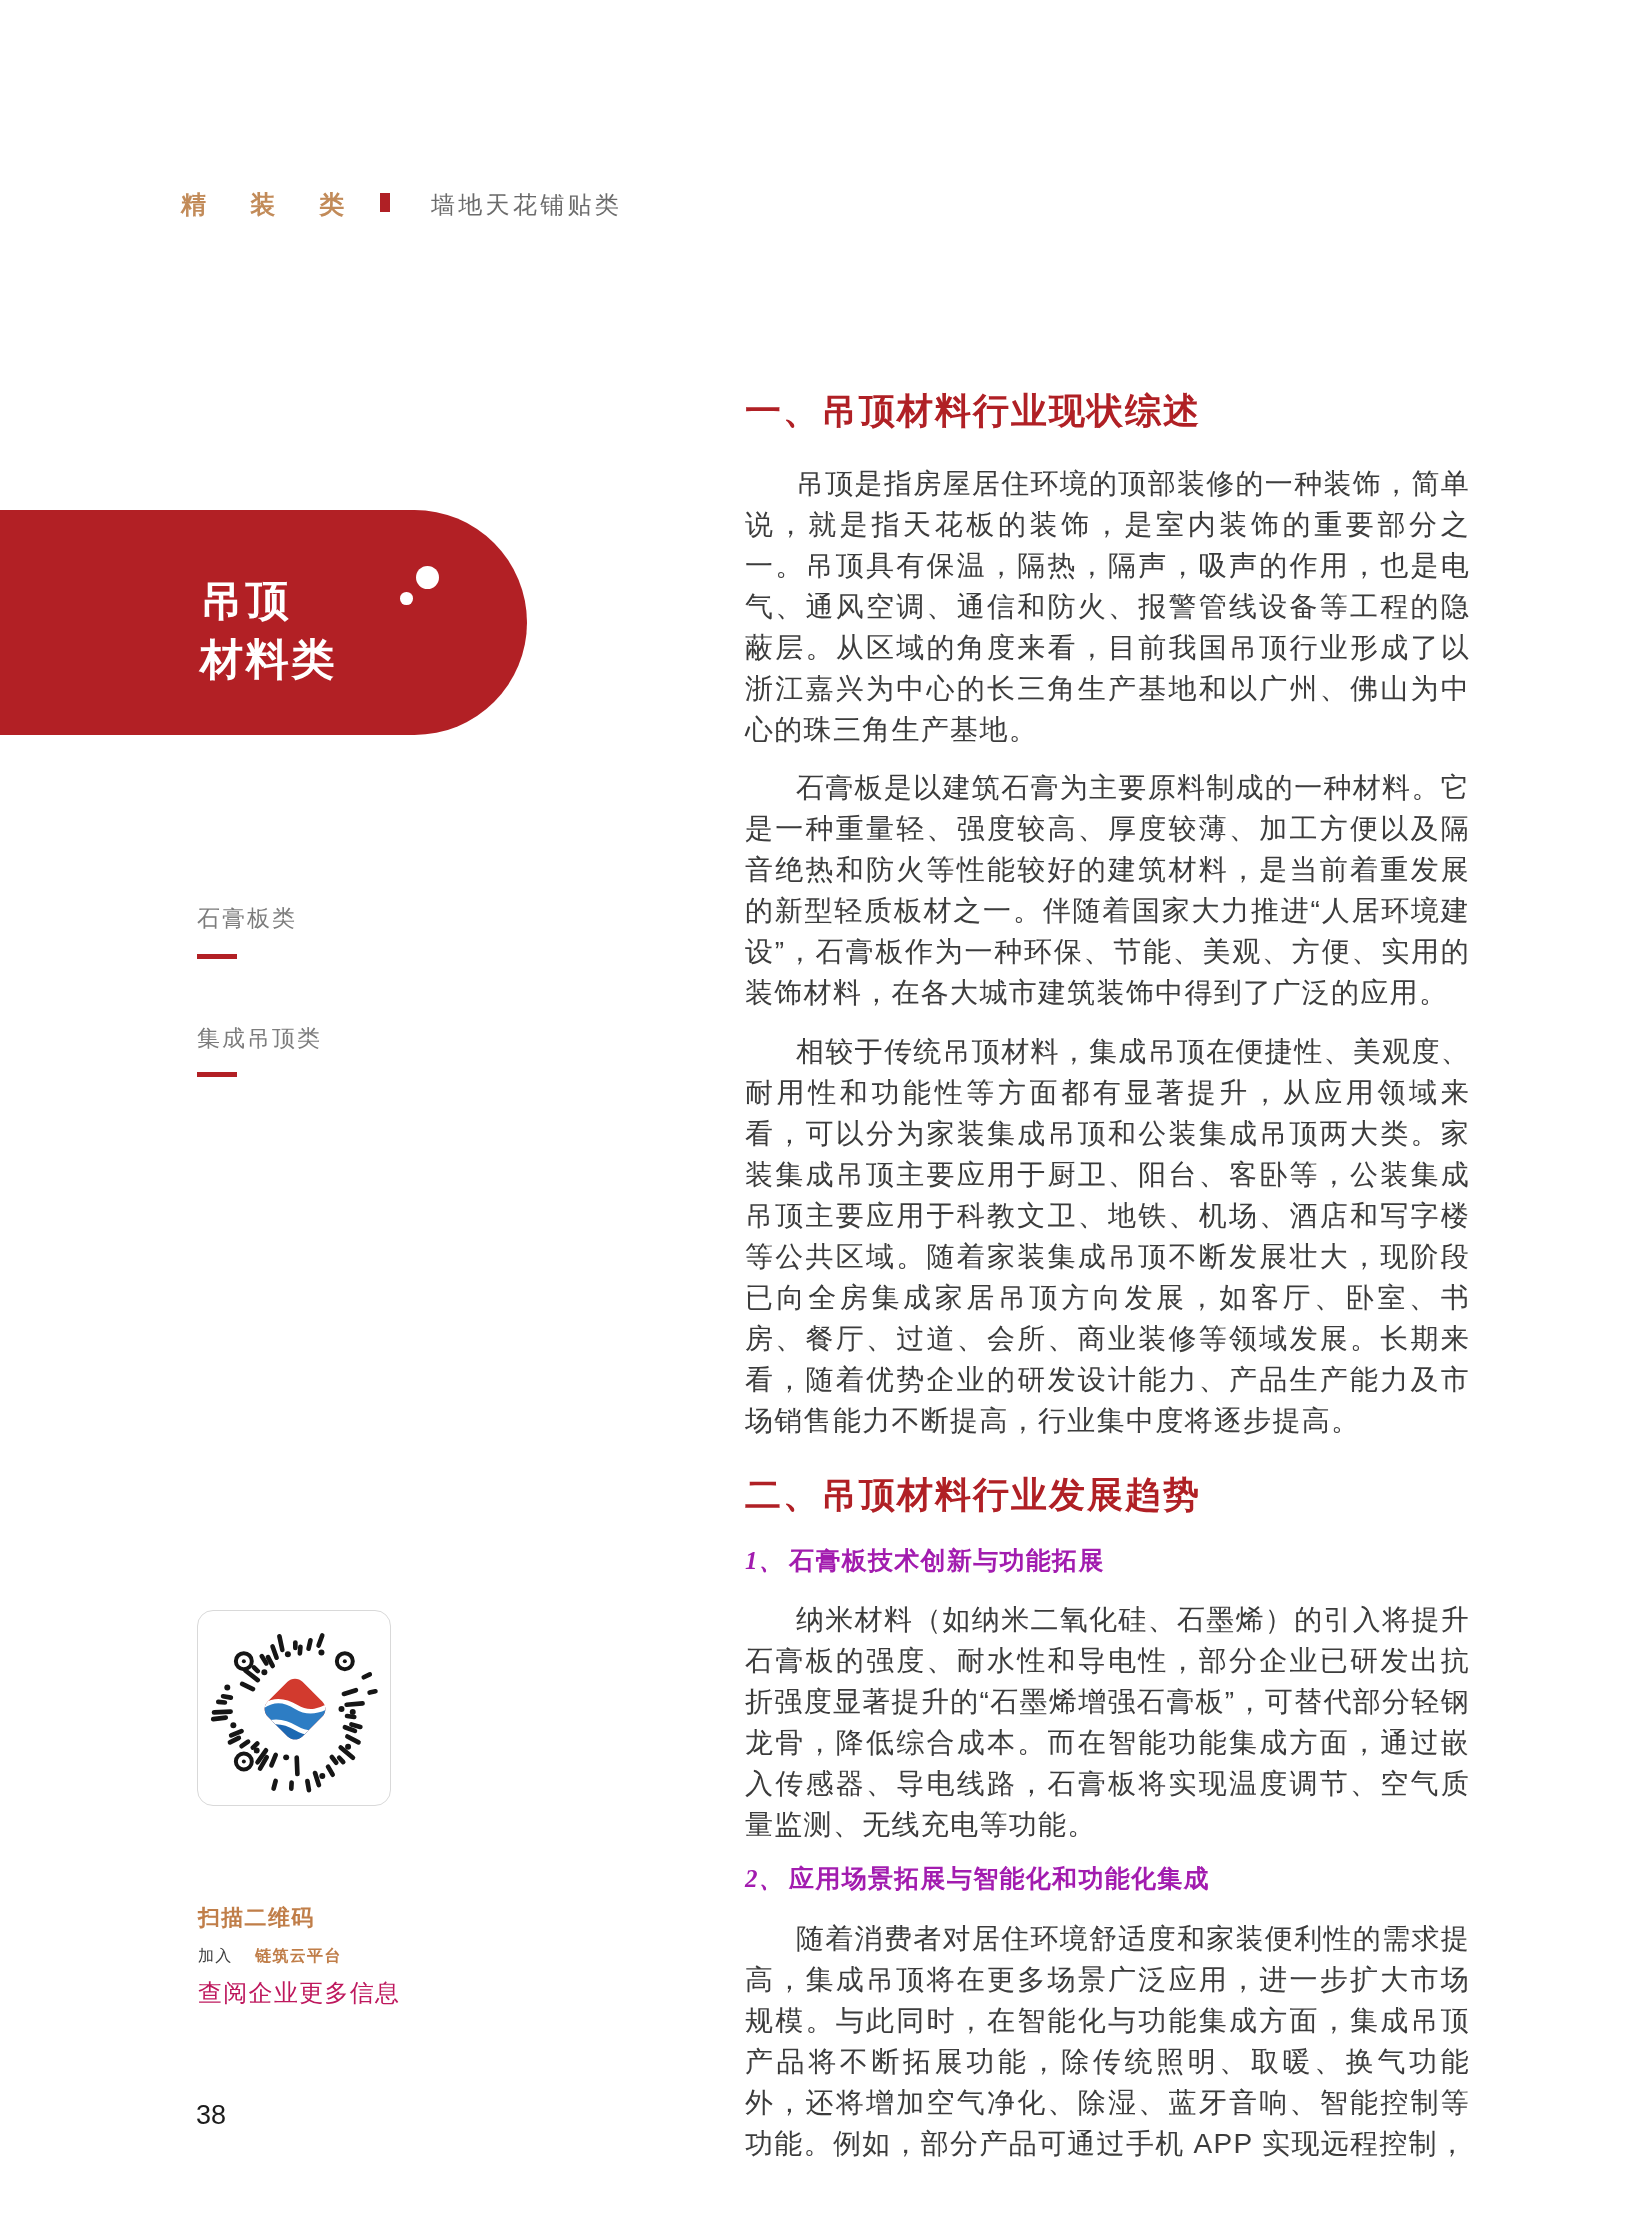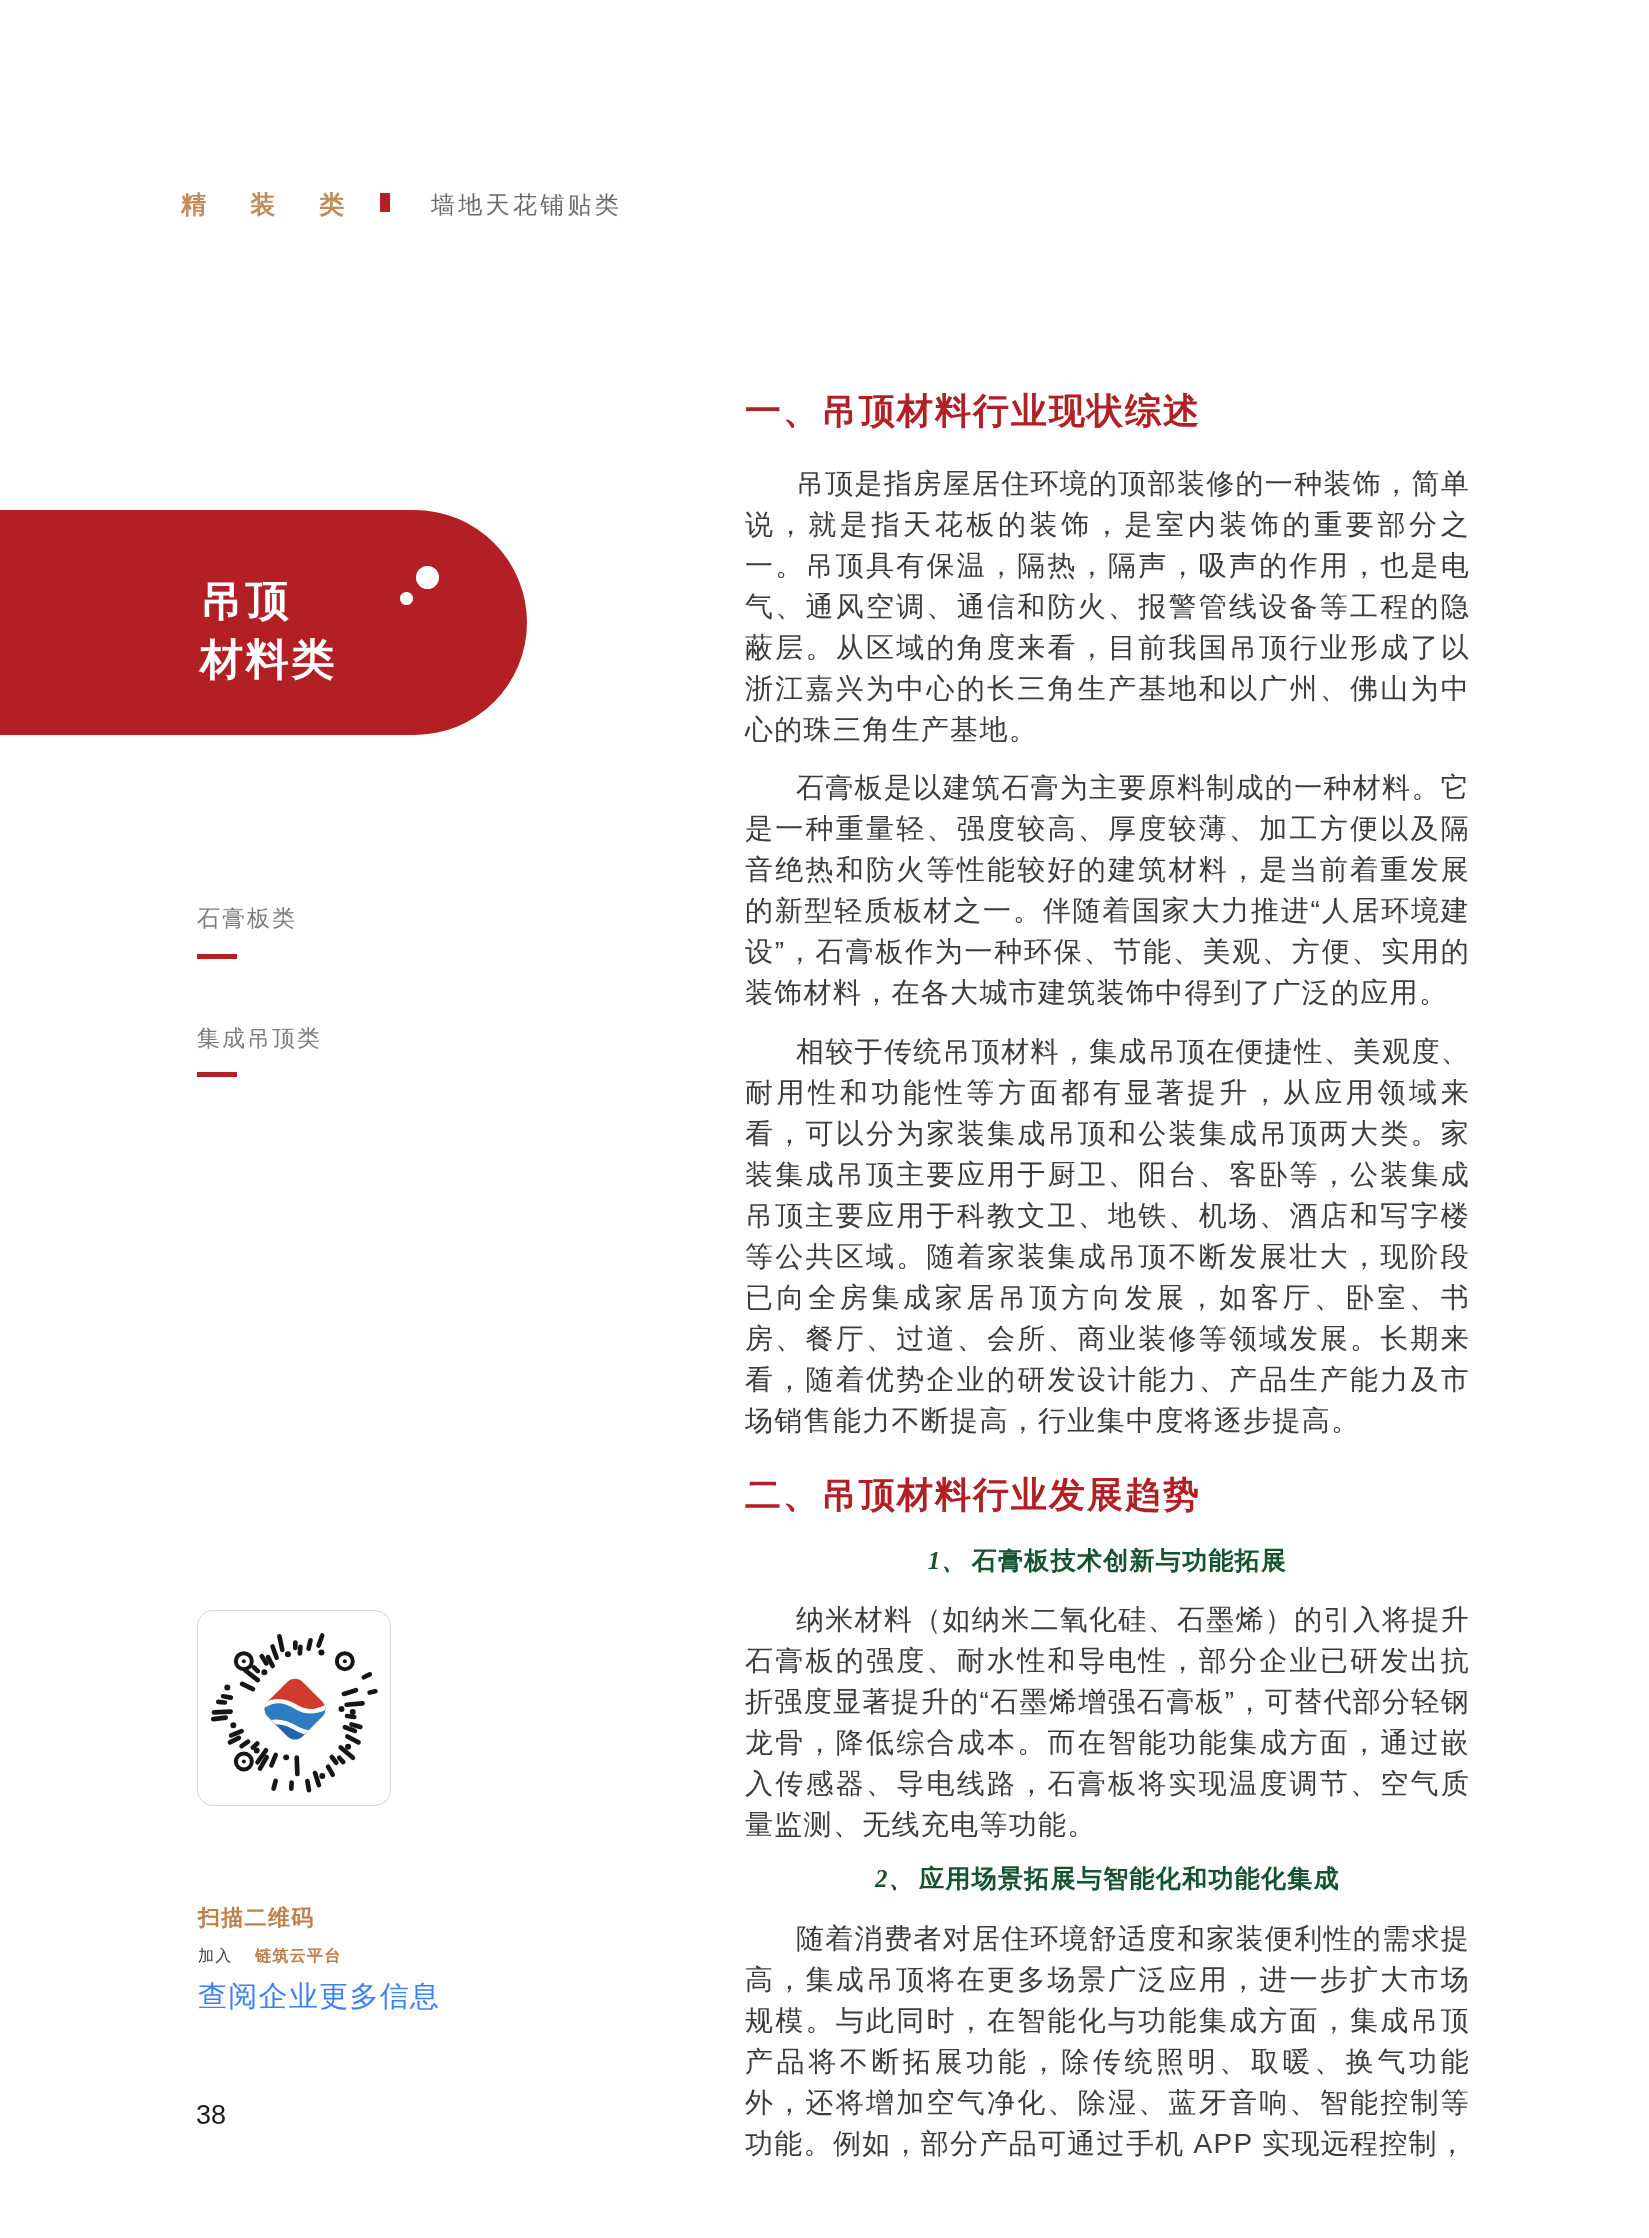--- a/index.html
+++ b/index.html
@@ -44,38 +44,38 @@
   .side-dash.d2 { top:1072px; }
 
   
   .qr-card {
     position:absolute; left:197px; top:1610px; width:194px; height:196px;
     background:#ffffff; border:1.3px solid #d9d9d9; border-radius:16px; overflow:hidden;
   }
   .qr-caption-title { position:absolute; left:198px; top:1903px; font-size:22px; font-weight:700; color:#c07e49; letter-spacing:1.3px; }
   .qr-cap-l2 { position:absolute; left:198px; top:1946px; font-size:16px; color:#3c3c3c; letter-spacing:1.3px; }
   .qr-cap-l2 .hl { color:#c07e49; font-weight:700; margin-left:22.6px; }
-  .qr-cap-l3 { position:absolute; left:198px; top:1977px; font-size:29px; color:#3b82f6; letter-spacing:1.3px; }
+  .qr-cap-l3 { position:absolute; left:198px; top:1977px; font-size:24px; color:#be185d; letter-spacing:1.3px; }
 
   .page-number { position:absolute; left:196px; top:2100px; font-size:27px; color:#1c1c1c; }
 
   
   .main { position:absolute; left:745px; top:389px; width:725px; }
   .h1 {
     font-size:36px; font-weight:800; color:#b02025; letter-spacing:2px;
     line-height:43px; margin-bottom:31px;
   }
   .h1.second { margin-top:32px; margin-bottom:28px; }
   .para {
     font-size:28px; line-height:41px; color:#3c3c3c;
     text-align:justify; text-indent:51px; letter-spacing:1.3px; margin-bottom:17.3px;
   }
   .sub {
-    font-size:25px; font-weight:700; color:#14532d; letter-spacing:1.3px;
-    line-height:33px; margin-bottom:22.6px;text-align:center;
+    font-size:25px; font-weight:700; color:#a21caf; letter-spacing:1.3px;
+    line-height:33px; margin-bottom:22.6px;
   }
   .sub .sub-num { font-style:italic; font-family:"Liberation Serif","DejaVu Serif",serif; margin-right:4px; }
 </style>
 </head>
 <body>
 
 <div class="page">
 
   <div class="header">
     <span class="hdr-cat">精 装 类</span>

